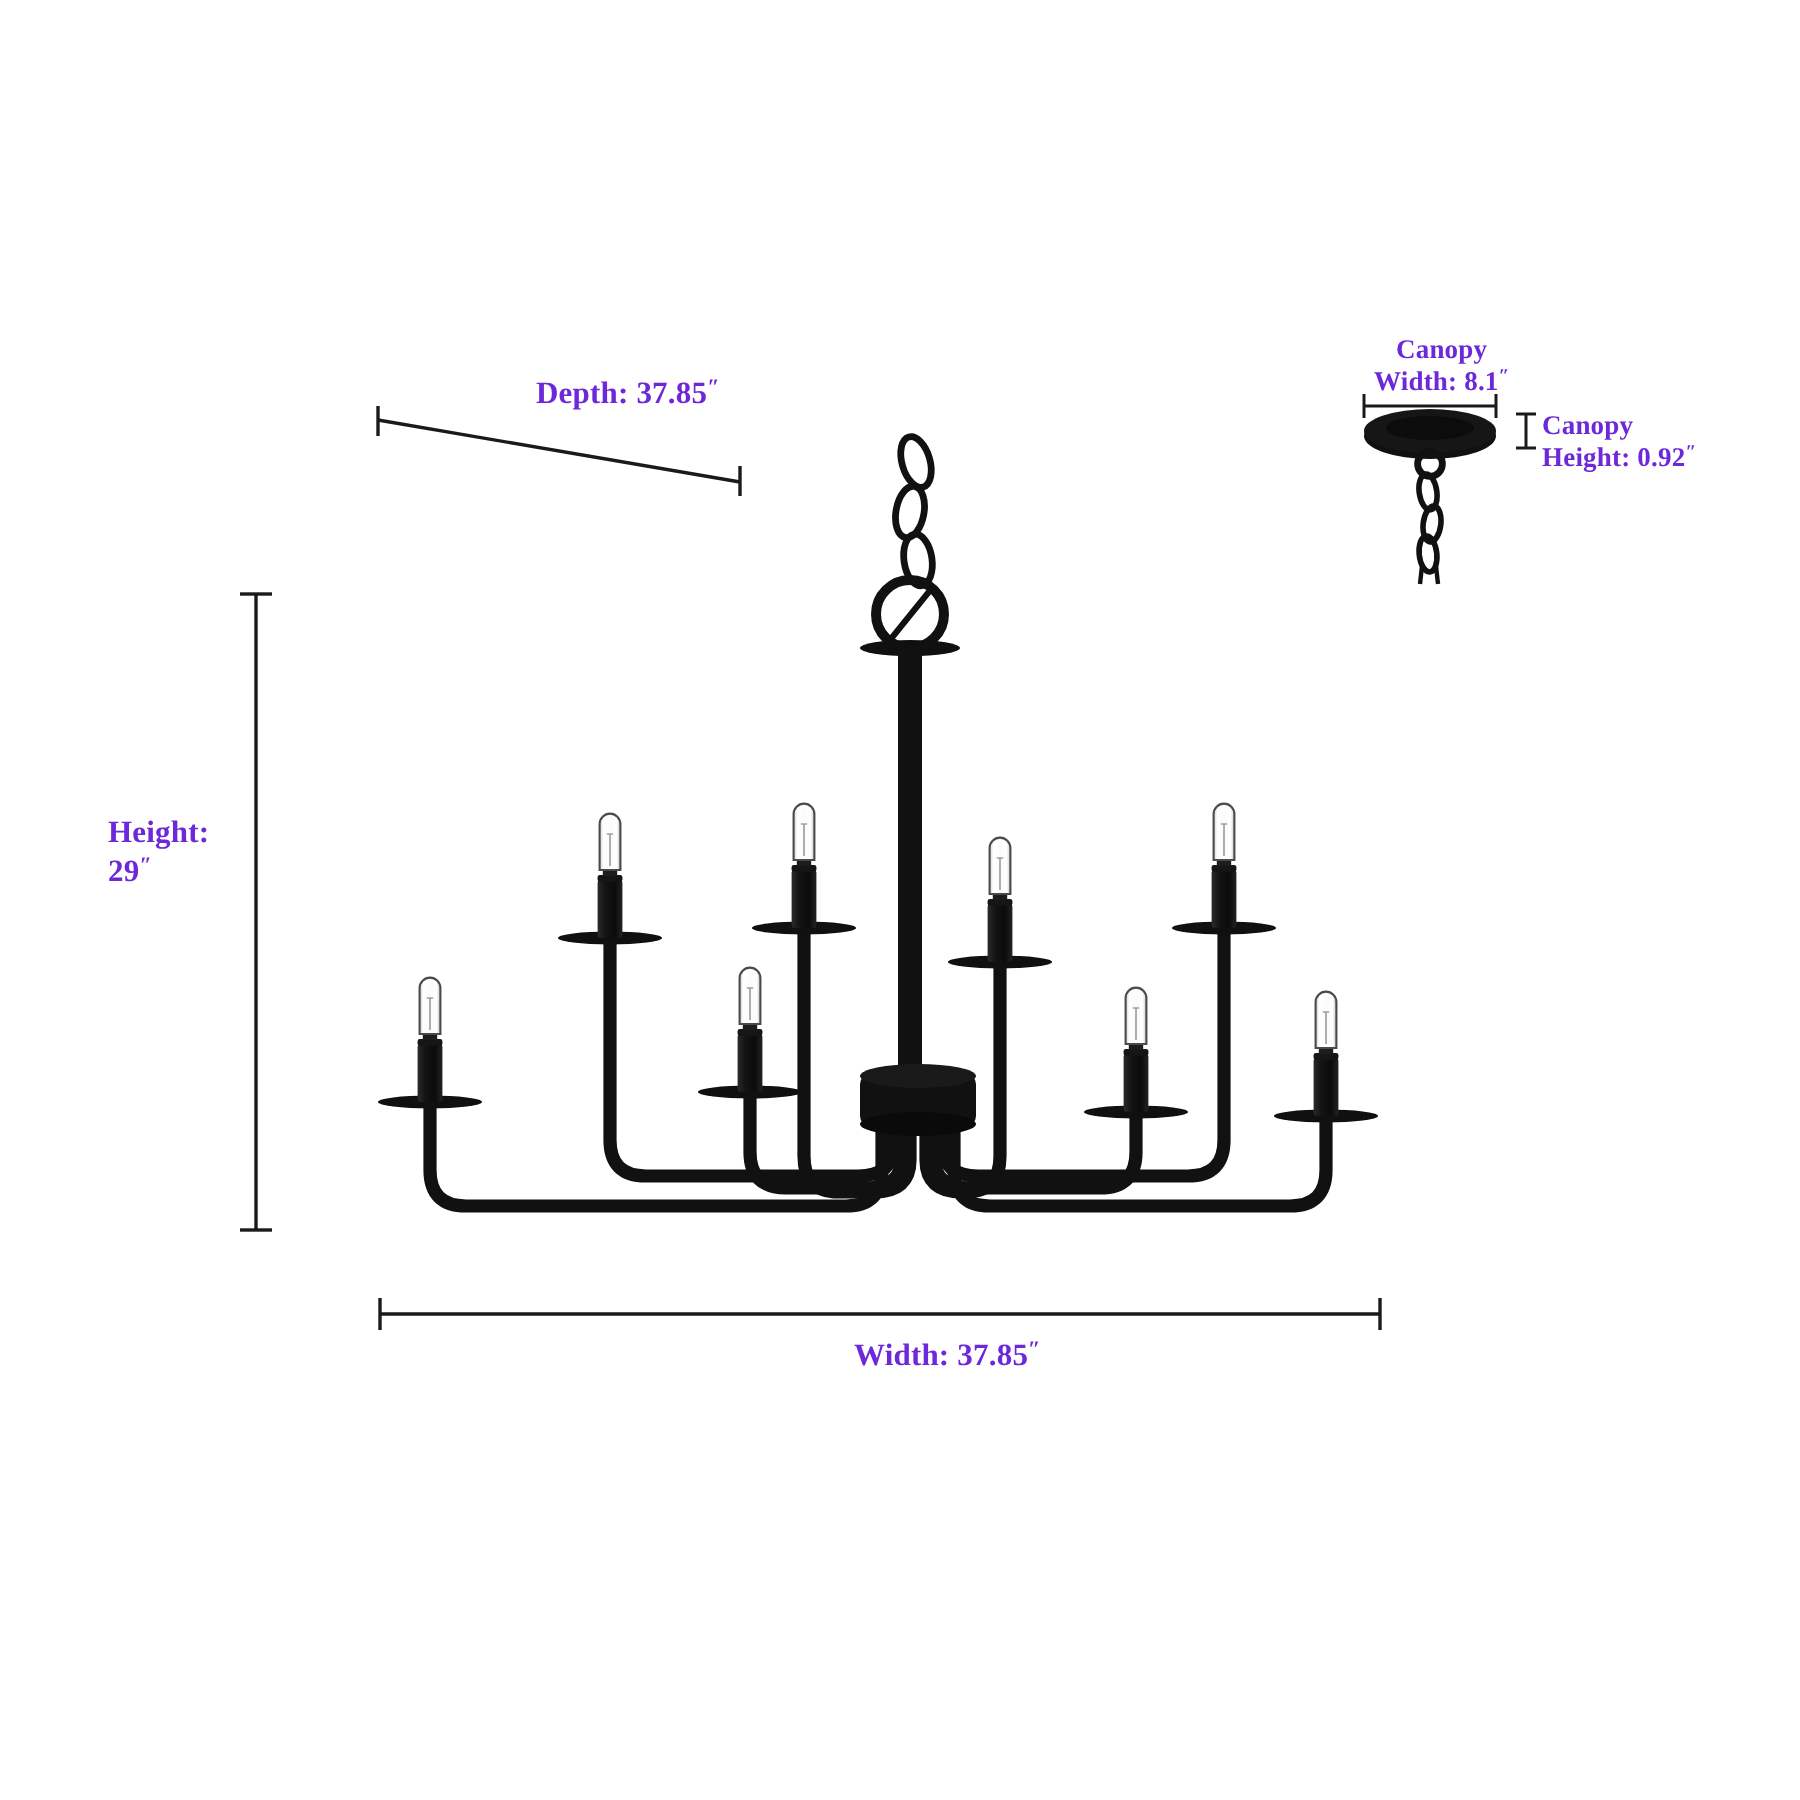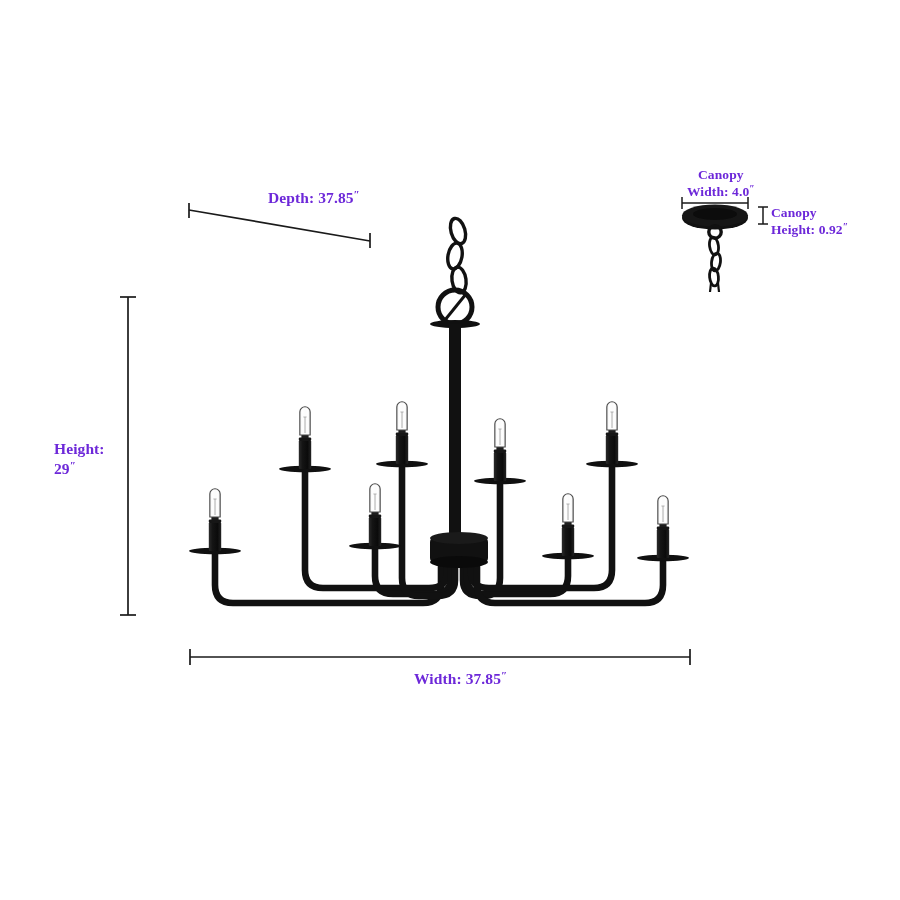--- a/index.html
+++ b/index.html
@@ -38,24 +38,24 @@
   .dim-text.small {
     font-size: 13.5px;
   }
   #depth-label {
     left: 236px;
     top: 188px;
     margin-left: 32px;
   }
   #height-label {
     left: 54px;
-    top: 440px;
+    top: 408px;
   }
   #width-label {
-    left: 414px;
+    left: 427px;
     top: 669px;
   }
   #canopy-width-label {
     left: 687px;
     top: 167px;
     text-align: center;
   }
   #canopy-height-label {
     left: 771px;
     top: 205px;
@@ -207,17 +207,17 @@
       <line x1="718" y1="283" x2="719" y2="292" stroke="#111111" stroke-width="2.2"></line>
     </g>
   </svg>
 
   <div class="dim-text" id="depth-label"><span>Depth: 37.85</span><sup class="inch">″</sup></div>
 
   <div class="dim-text" id="height-label"><span>Height:</span><br><span>29</span><sup class="inch">″</sup></div>
 
   <div class="dim-text" id="width-label"><span>Width: 37.85</span><sup class="inch">″</sup></div>
 
-  <div class="dim-text small" id="canopy-width-label"><span>Canopy</span><br><span>Width: 4.0</span><sup class="inch">″</sup></div>
+  <div class="dim-text small" id="canopy-width-label"><span>Canopy</span><br><span>Width: 8.1</span><sup class="inch">″</sup></div>
 
   <div class="dim-text small" id="canopy-height-label"><span>Canopy</span><br><span>Height: 0.92</span><sup class="inch">″</sup></div>
 
 </div>
 
 </body></html>

